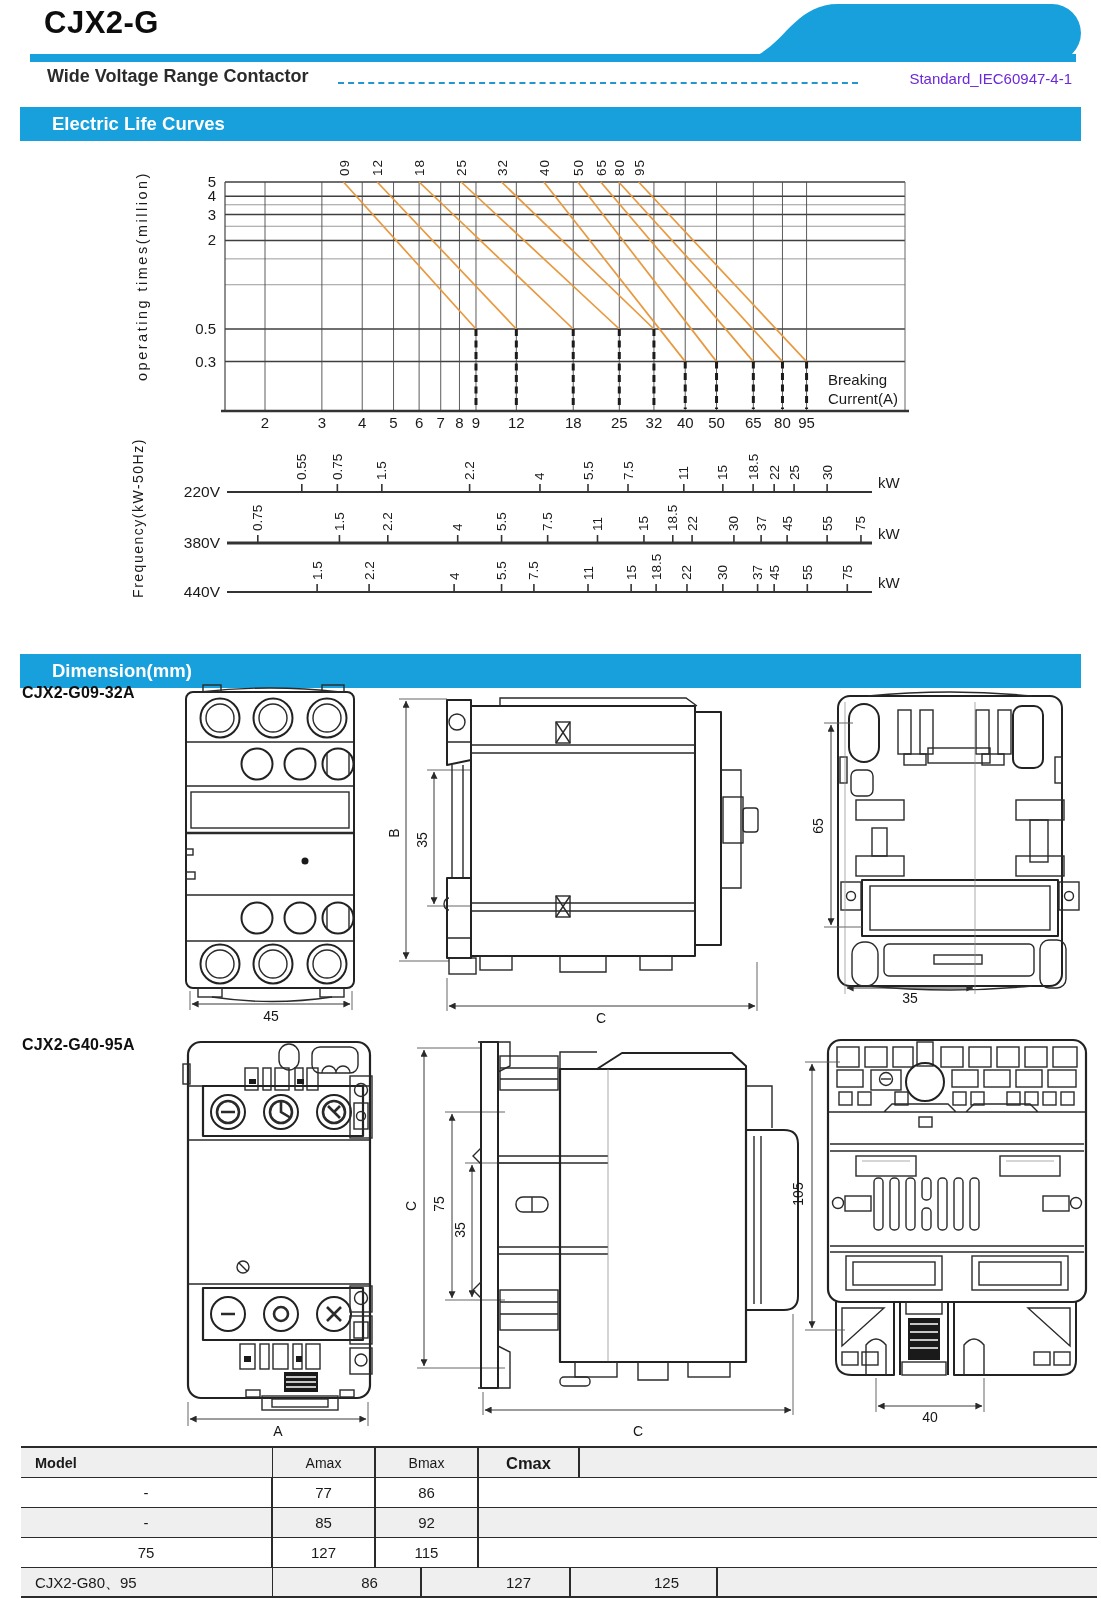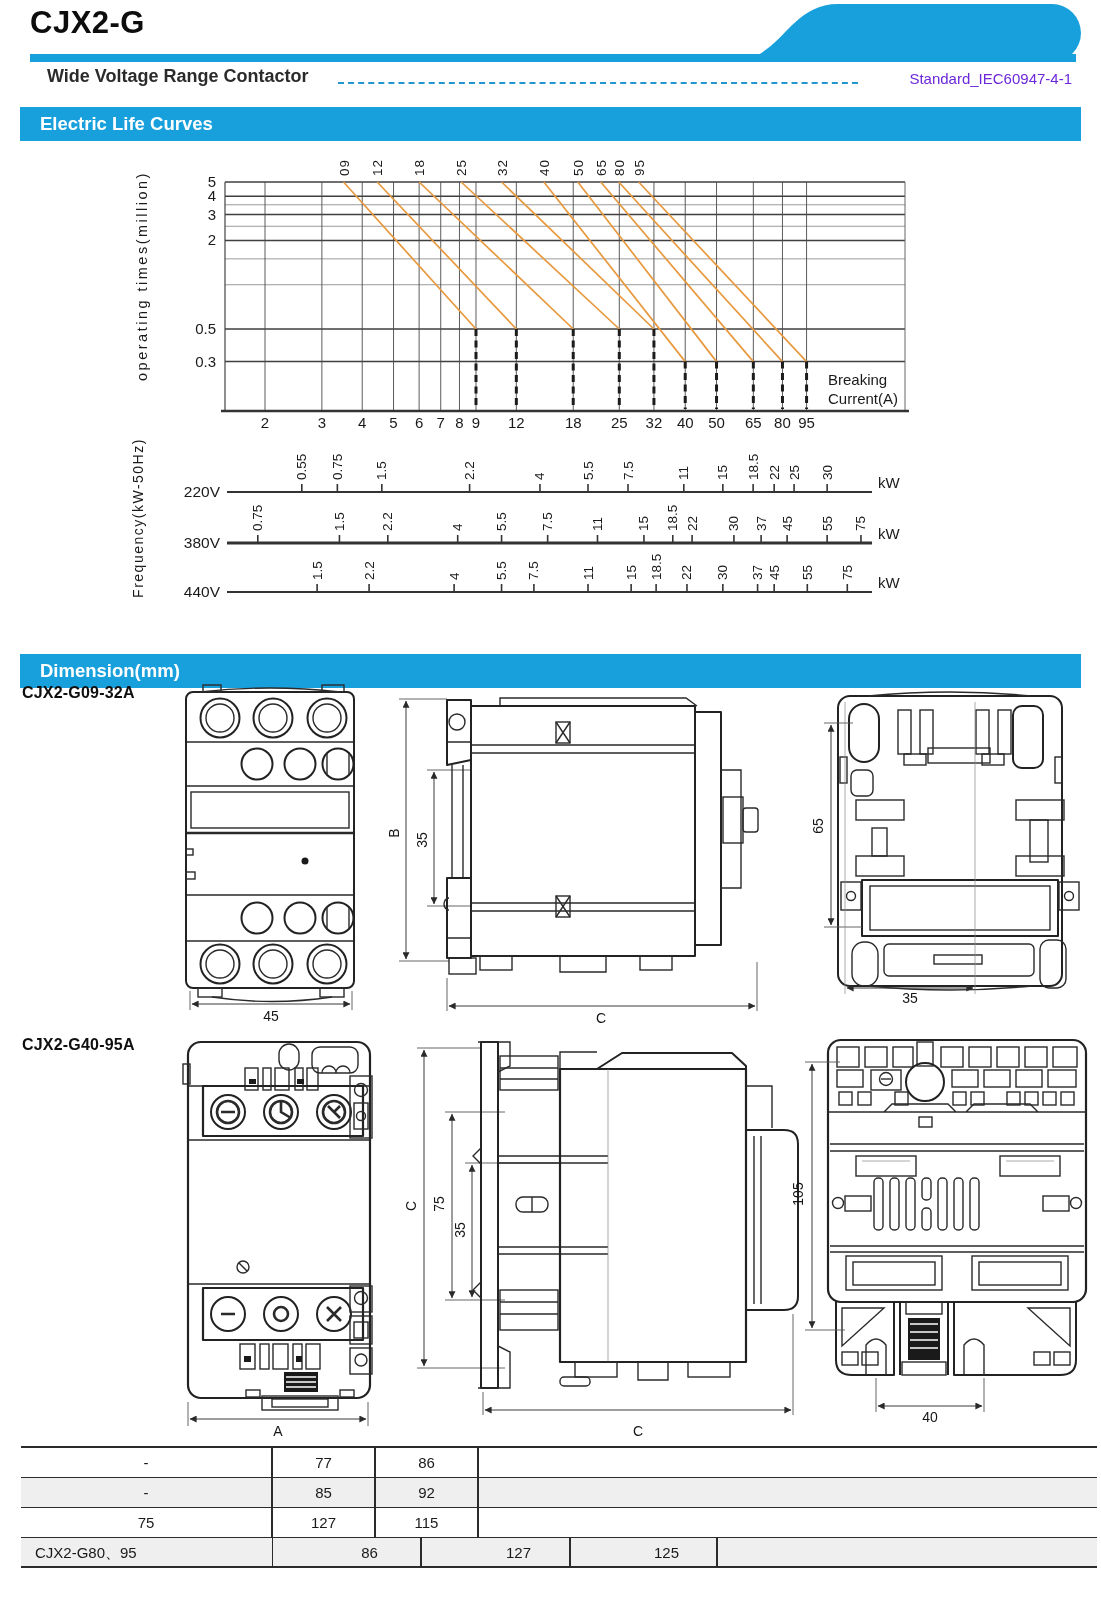--- a/index.html
+++ b/index.html
@@ -1,27 +1,27 @@
 <!DOCTYPE html>
 <html><head>
 <meta charset="utf-8">
 <style>
   :root{ --blue:#18A0DC; --orange:#E8993E; --ink:#222; }
   html,body{margin:0;padding:0;background:#fff;}
   .page{position:relative;width:1101px;height:1599px;overflow:hidden;background:#fff;
         font-family:"Liberation Sans",sans-serif;color:#1a1a1a;}
   .abs{position:absolute;}
-  #page-title{left:30px;top:5px;font-size:31px;font-weight:900;letter-spacing:.5px;color:#0d0d0d;}
+  #page-title{left:44px;top:5px;font-size:31px;font-weight:900;letter-spacing:.5px;color:#0d0d0d;}
   #top-bar{left:30px;top:54px;width:1046px;height:8px;background:var(--blue);}
   #top-blob{left:740px;top:2px;width:345px;height:62px;}
   #subtitle{left:30px;top:66px;font-size:18px;font-weight:700;color:#2b2b2b;margin-left:17px;}
   #subtitle-dashes{left:338px;top:82px;width:520px;height:0;border-top:2px dashed #2496cf;}
   #standard{right:29px;top:70px;font-size:15px;color:#6d28d9;margin-left:20px;}
   .banner{left:20px;width:1061px;height:34px;background:var(--blue);color:#fff;
-          font-size:18.5px;font-weight:700;line-height:34px;padding-left:20px;box-sizing:border-box;}
+          font-size:18.5px;font-weight:700;line-height:34px;padding-left:32px;box-sizing:border-box;}
   #banner-curves{top:107px;}
   #banner-dim{top:654px;}
   .row-label{left:22px;font-size:16px;font-weight:700;color:#0f0f0f;letter-spacing:.2px;}
   #row1-label{top:684px;} #row2-label{top:1036px;}
   #overlay{left:0;top:0;pointer-events:none;}
   
   .o{stroke:#222;stroke-width:2;fill:none;stroke-linejoin:round;}
   .o2{stroke:#222;stroke-width:2.2;fill:none;stroke-linejoin:round;}
   .t{stroke:#2a2a2a;stroke-width:1.4;fill:none;}
   .tb{stroke:#2a2a2a;stroke-width:2.6;fill:none;}
@@ -554,20 +554,27 @@
       <path class="ext" d="M805,1062 H840 M805,1330 H845"></path>
       <line x1="812" y1="1064" x2="812" y2="1328" class="dim" marker-start="url(#ar)" marker-end="url(#ar)"></line>
       <text class="dt" transform="rotate(-90 803 1194)" x="803" y="1194" text-anchor="middle">105</text>
       <path class="ext" d="M876,1378 V1412 M984,1378 V1412"></path>
       <line x1="878" y1="1406" x2="982" y2="1406" class="dim" marker-start="url(#ar)" marker-end="url(#ar)"></line>
       <text class="dt" x="930" y="1422" text-anchor="middle">40</text>
     </g>
   </svg>
 
   <div class="abs" id="dim-table">
+      <div class="tr head">
+        <div class="td c0 model h0">Model</div>
+        <div class="td c1 h1">Amax</div>
+        <div class="td c2 h2">Bmax</div>
+        <div class="td c3 h3">Cmax</div>
+        <div class="td c4 h4"></div>
+      </div>
       <div class="tr ">
         <div class="td c1">-</div>
         <div class="td c2">77</div>
         <div class="td c3">86</div>
         <div class="td c4"></div>
       </div>
       <div class="tr alt">
         <div class="td c1">-</div>
         <div class="td c2">85</div>
         <div class="td c3">92</div>

